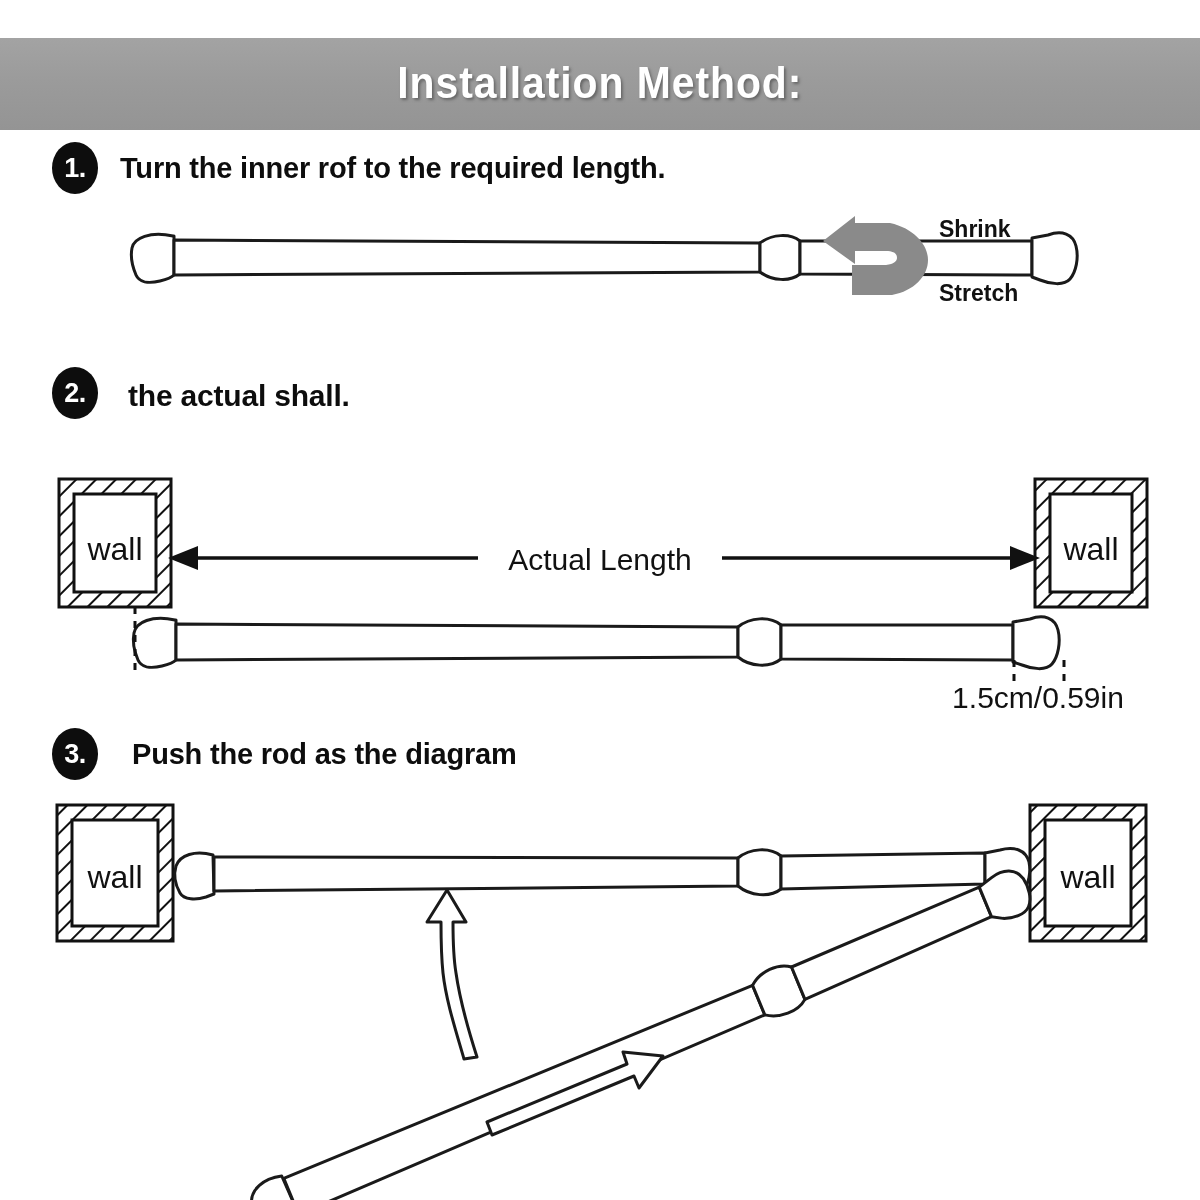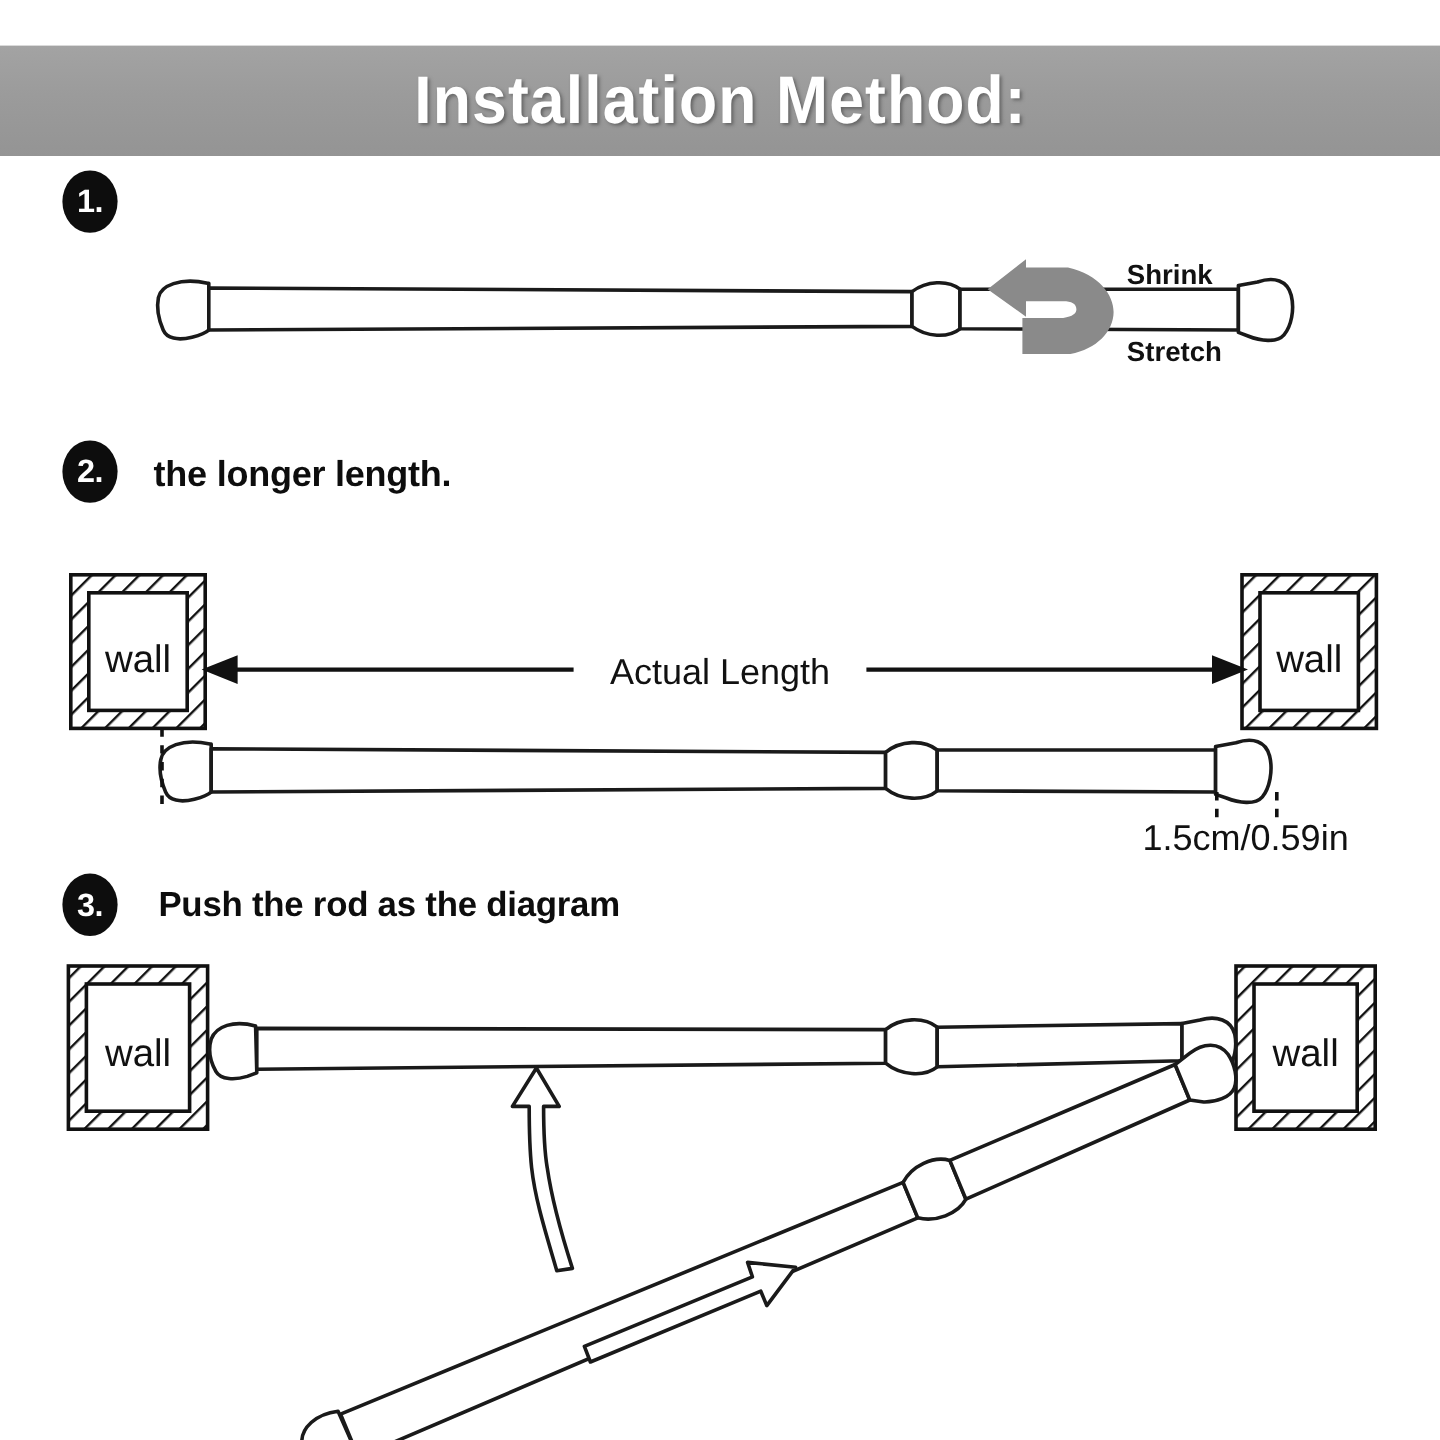--- a/index.html
+++ b/index.html
@@ -35,21 +35,21 @@
   }
   .banner-title {
     position: absolute;
     left: 0;
     top: 50%;
     transform: translateY(-52%);
     width: 1200px;
     text-align: center;
     font-family: "Liberation Sans", sans-serif;
     font-weight: 700;
-    font-size: 56px;
+    font-size: 44px;
     letter-spacing: 1px;
     color: #ffffff;
     text-shadow: 2px 2px 3px rgba(60,60,60,0.55);
     transform-origin: center;
     white-space: nowrap;
   }
   .banner-title span {
     display: inline-block;
     transform: scaleX(0.93);
   }
@@ -140,26 +140,27 @@
 <body>
 
 <div id="page">
 
   <div class="banner">
     <div class="banner-title"><span>Installation Method:</span></div>
   </div>
 
   <div class="step-head" id="step1-head">
     <div class="step-badge">1.</div>
+    <div class="step-text">Turn the inner rof to the required length.</div>
   </div>
 
   <div class="step-head" id="step2-head">
     <div class="step-badge">2.</div>
     <div id="step2-block">
-      <div class="s2-line2">the longer length.</div>
+      <div class="s2-line2">the actual shall.</div>
     </div>
   </div>
 
   <div class="step-head" id="step3-head">
     <div class="step-badge">3.</div>
     <div class="step-text">Push the rod as the diagram</div>
   </div>
 
   <svg class="draw" viewBox="0 0 1200 1200" xmlns="http://www.w3.org/2000/svg">
     <defs>

